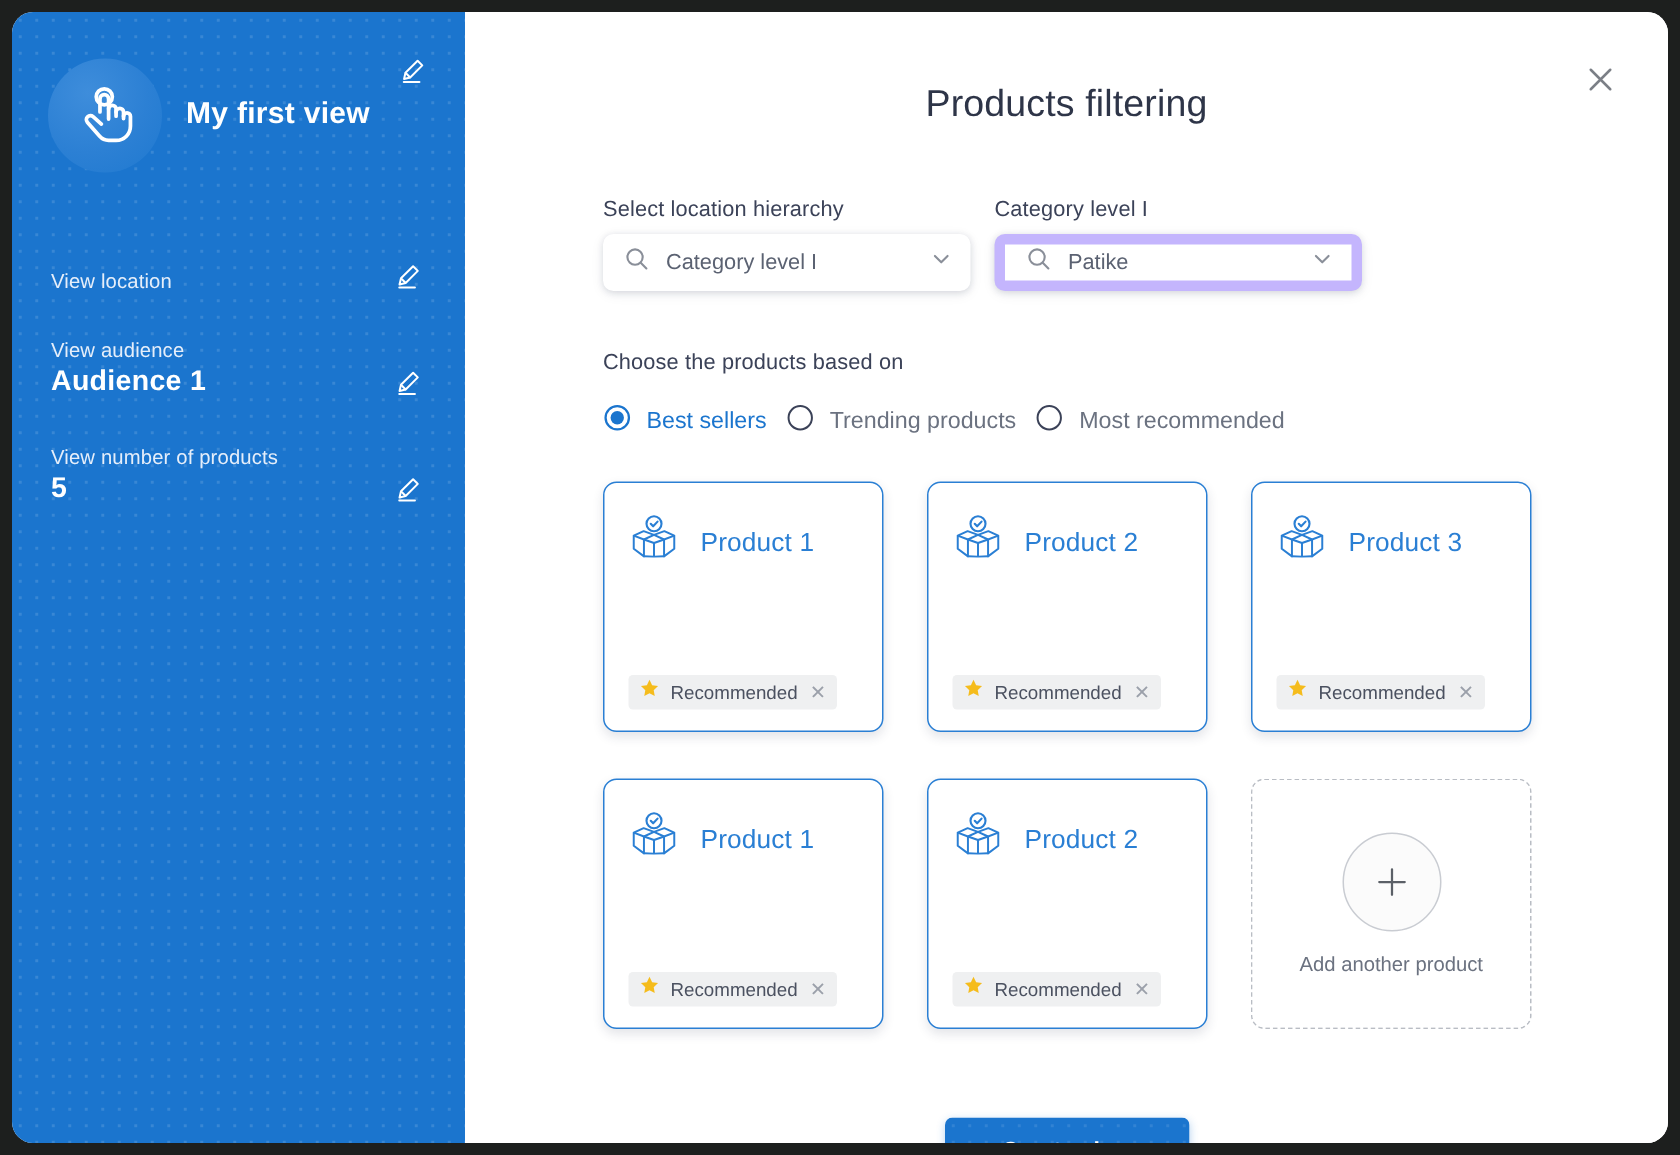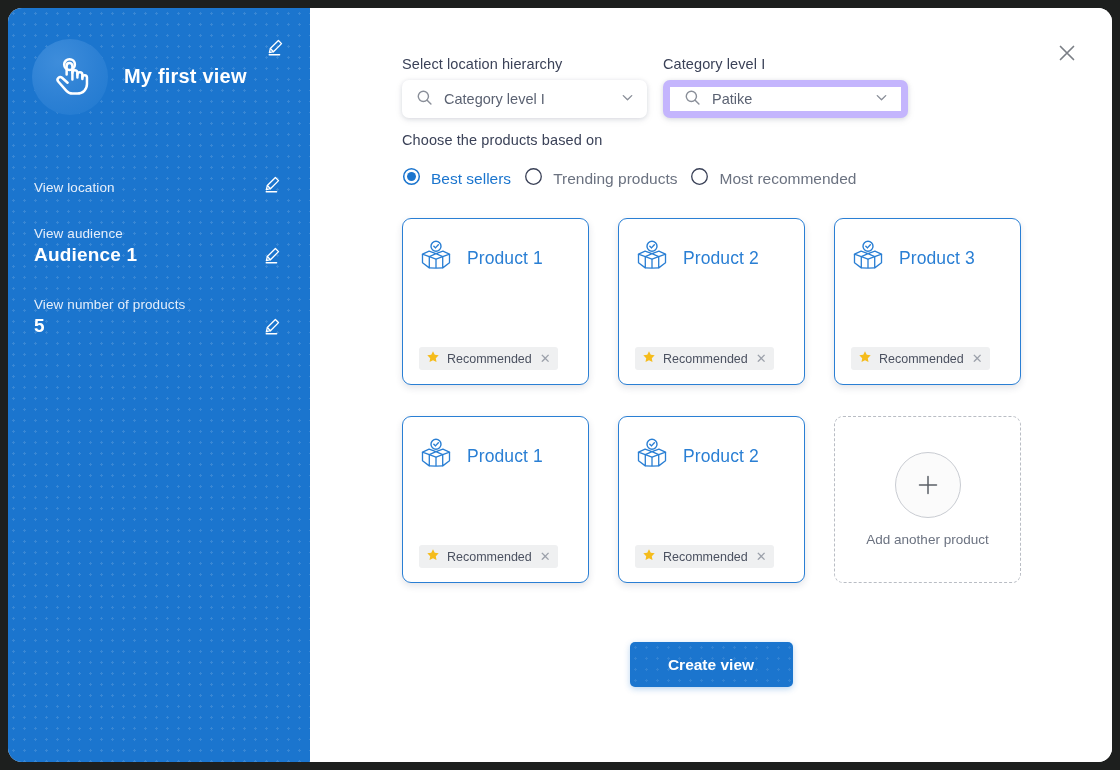--- a/index.html
+++ b/index.html
@@ -145,21 +145,21 @@
   .select-text {
     flex: 1 1 auto;
     font-size: 14.5px;
     color: #5b6272;
     margin-left: 11px;
   }
 
   #radio-label {
     font-size: 14.5px;
     color: #3b4258;
-    margin-top: 14px;
+    margin-top: 40px;
     letter-spacing: .1px;
   }
   #radio-row {
     display: flex;
     align-items: center;
     margin-top: 19px;
     gap: 13px;
   }
   .radio-item {
     display: flex;
@@ -342,20 +342,21 @@
   <section id="main">
 
     <button id="close-btn">
       <span>
         <svg width="22" height="22" viewBox="0 0 22 22" fill="none">
           <path d="M4.5 4.5l13 13M17.5 4.5l-13 13" stroke="#7b7f86" stroke-width="1.7" stroke-linecap="round"></path>
         </svg>
       </span>
     </button>
 
+    <h1 id="panel-title">Products filtering</h1>
 
     <div id="form-area">
 
       <div class="field-row">
 
         <div class="field-group">
           <div class="field-label">Select location hierarchy</div>
           <div class="select-box">
             <span>
               <svg width="17" height="17" viewBox="0 0 18 18" fill="none">

